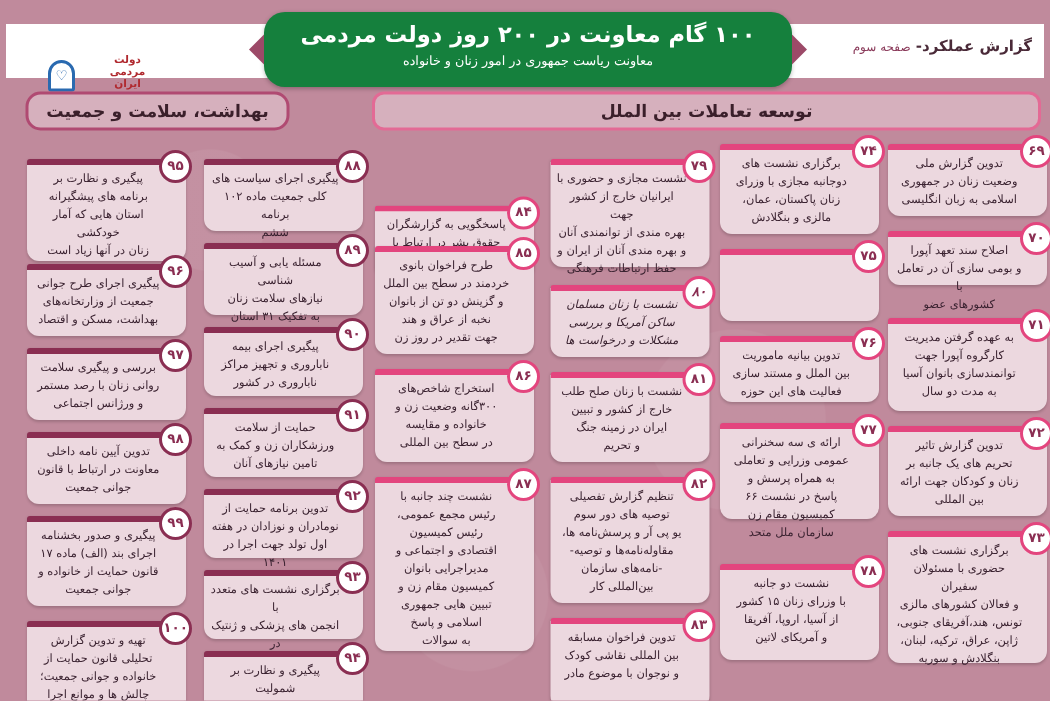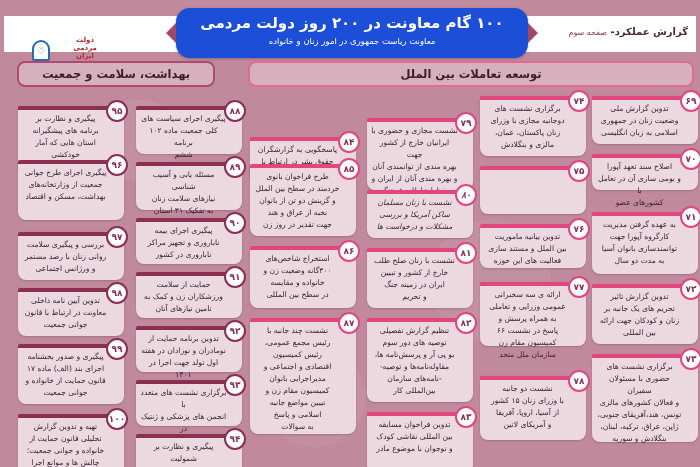--- a/index.html
+++ b/index.html
@@ -24,21 +24,21 @@
       background: #ffffff;
     }
     .header .report-title {
       position: absolute; right: 8px; top: 10px;
       font-size: 10px; color: #4a2a38; font-weight: bold;
       white-space: nowrap;
     }
     .header .report-title .sub { font-weight: normal; color: #8a3a5a; font-size: 8px; }
     .banner {
       position: absolute; left: 176px; top: 8px; width: 352px; height: 50px;
-      background: #1d4ed8;
+      background: #15803d;
       border-radius: 14px;
       text-align: center;
       color: #fff;
       box-shadow: 0 1px 3px rgba(0,0,0,0.25);
     }
     .banner::before, .banner::after {
       content: ""; position: absolute; top: 15px;
       width: 0; height: 0;
       border-top: 10px solid transparent; border-bottom: 10px solid transparent;
     }
@@ -61,21 +61,21 @@
     .section-head {
       position: absolute; top: 61px; height: 26px;
       background: #d6b0bd;
       border: 2px solid #e36a95;
       border-radius: 8px;
       color: #3a1f2a; font-size: 11.5px; font-weight: bold;
       display: flex; align-items: center; justify-content: center;
       white-space: nowrap;
     }
     .section-head.intl { left: 248px; width: 446px; }
-    .section-head.health { left: 17px; width: 198px; border-color: #b04a72; }
+    .section-head.health { left: 17px; width: 176px; border-color: #b04a72; border-radius: 10px; }
     
     .col { position: absolute; top: 90px; width: 106px; }
     .card {
       position: absolute; left: 0; width: 106px;
       background: #ecd8df;
       border-top: 4px solid #e3457e;
       border-radius: 2px 2px 8px 8px;
       color: #3a2230;
       font-size: 7.6px; line-height: 12px;
       text-align: center;
@@ -187,21 +187,21 @@
   <div class="card" style="top:286px;height:64px;">
     <span class="num">۷۸</span>
     <span class="txt">نشست دو جانبه
 با وزرای زنان ۱۵ کشور
 از آسیا، اروپا، آفریقا
 و آمریکای لاتین</span>
   </div>
 </div>
 
 <div class="col" style="left:367px;">
-  <div class="card" style="top:16px;height:72px;margin-top:12px;">
+  <div class="card" style="top:16px;height:72px;">
     <span class="num">۷۹</span>
     <span class="txt">نشست مجازی و حضوری با
 ایرانیان خارج از کشور جهت
 بهره مندی از توانمندی آنان
 و بهره مندی آنان از ایران و
 حفظ ارتباطات فرهنگی</span>
   </div>
   <div class="card" style="top:100px;height:48px;font-style:italic;">
     <span class="num">۸۰</span>
     <span class="txt">نشست با زنان مسلمان
@@ -255,21 +255,21 @@
 در سطح بین المللی</span>
   </div>
   <div class="card" style="top:228px;height:116px;">
     <span class="num">۸۷</span>
     <span class="txt">نشست چند جانبه با
 رئیس مجمع عمومی،
 رئیس کمیسیون
 اقتصادی و اجتماعی و
 مدیراجرایی بانوان
 کمیسیون مقام زن و
-تبیین مواضع جانبه
+تبیین هایی جمهوری
 اسلامی و پاسخ
 به سوالات</span>
   </div>
 </div>
 
 <div class="col" style="left:136px;">
   <div class="card dark" style="top:16px;height:48px;">
     <span class="num">۸۸</span>
     <span class="txt">پیگیری اجرای سیاست های
 کلی جمعیت ماده ۱۰۲ برنامه
@@ -314,21 +314,21 @@
 </div>
 
 <div class="col" style="left:18px;">
   <div class="card dark" style="top:16px;height:68px;">
     <span class="num">۹۵</span>
     <span class="txt">پیگیری و نظارت بر
 برنامه های پیشگیرانه
 استان هایی که آمار خودکشی
 زنان در آنها زیاد است</span>
   </div>
-  <div class="card dark" style="top:70px;height:60px;">
+  <div class="card dark" style="top:86px;height:48px;">
     <span class="num">۹۶</span>
     <span class="txt">پیگیری اجرای طرح جوانی
 جمعیت از وزارتخانه‌های
 بهداشت، مسکن و اقتصاد</span>
   </div>
   <div class="card dark" style="top:142px;height:48px;">
     <span class="num">۹۷</span>
     <span class="txt">بررسی و پیگیری سلامت
 روانی زنان با رصد مستمر
 و ورژانس اجتماعی</span>

